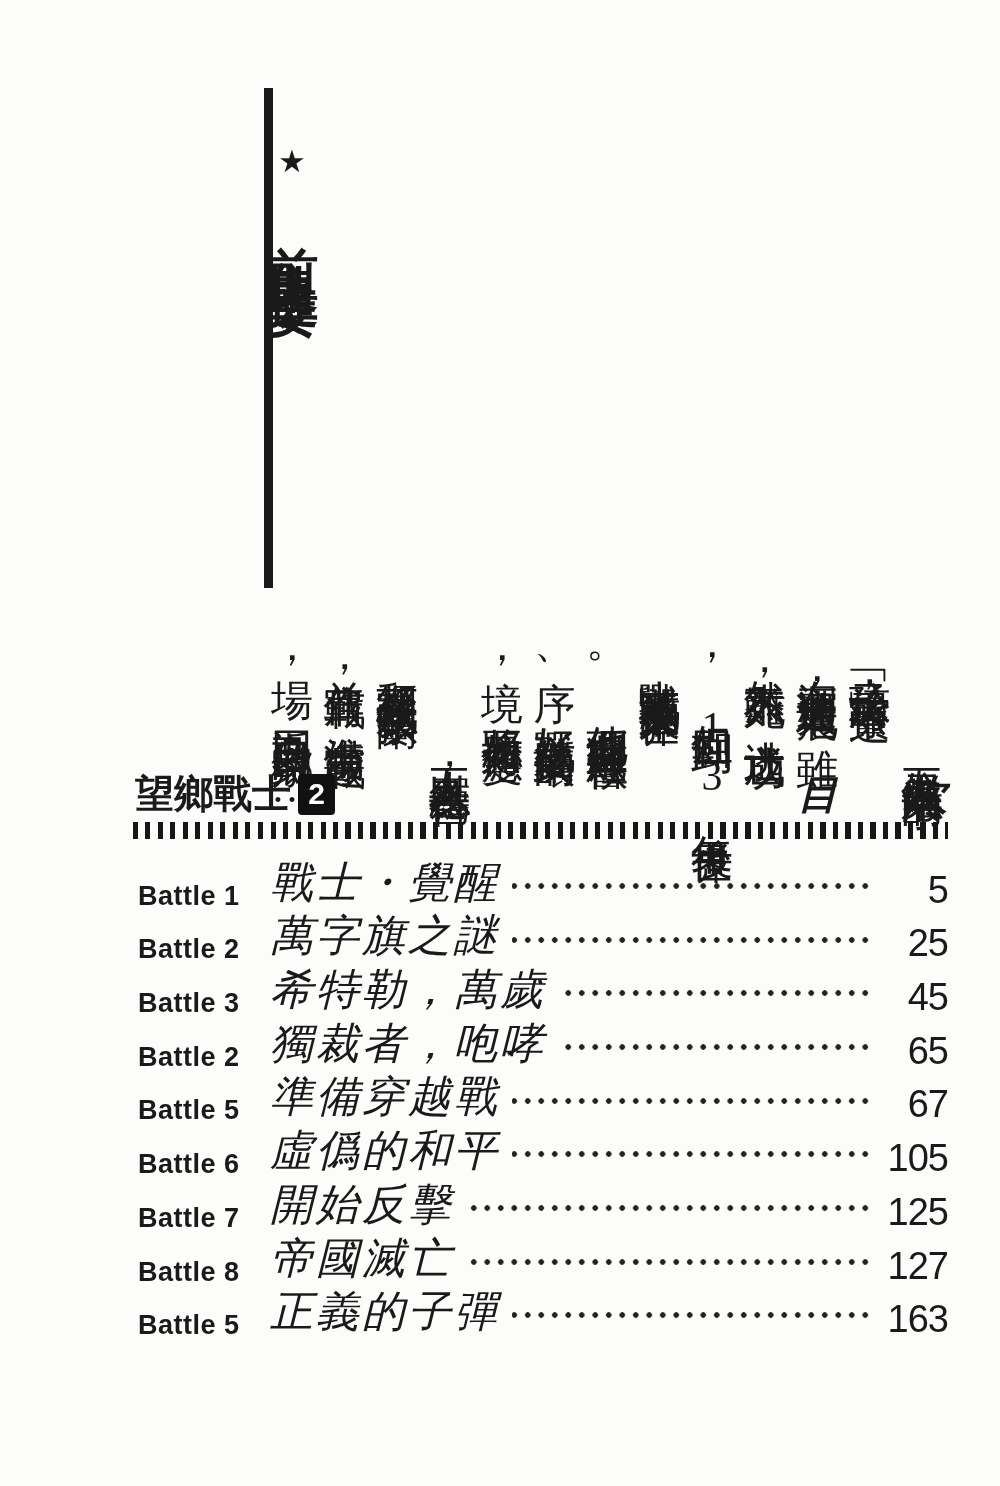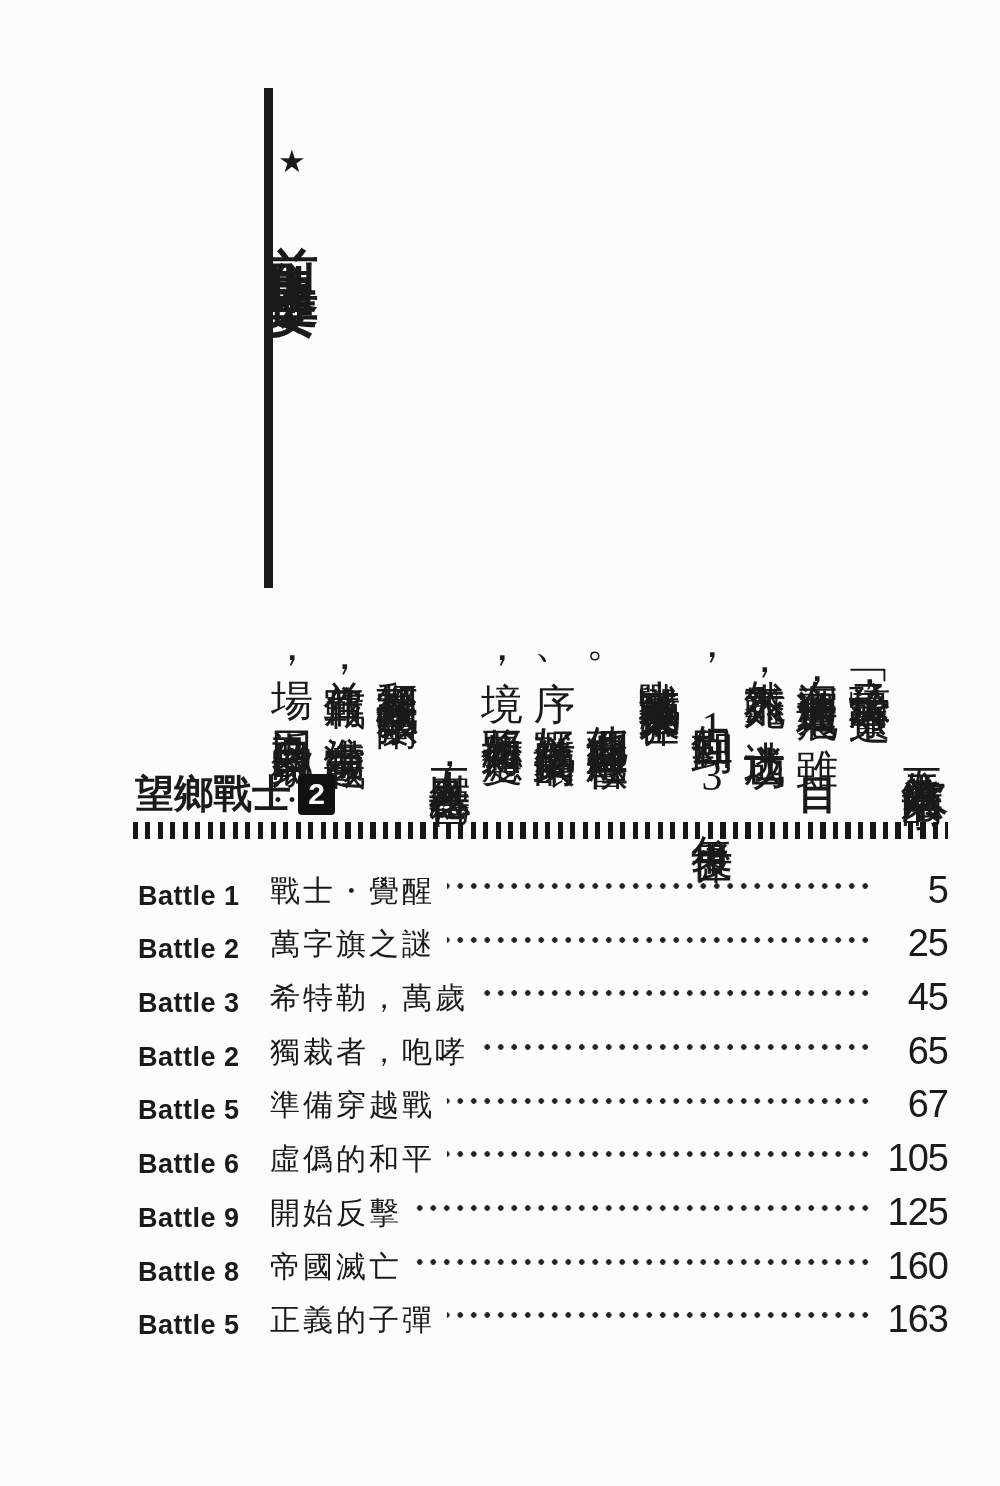--- a/index.html
+++ b/index.html
@@ -8,21 +8,21 @@
   }
   * { margin: 0; padding: 0; box-sizing: border-box; }
   html, body { width: 1000px; height: 1486px; }
   body {
     background: var(--paper);
     color: var(--ink);
     font-family: "Liberation Serif", "DejaVu Serif", serif;
     position: relative;
     overflow: hidden;
   }
-  .serif { font-family: "Liberation Serif", "DejaVu Serif", serif; }
+  .serif { font-family: "Liberation Serif", "DejaVu Serif", serif; font-style: italic; }
   .sans  { font-family: "Liberation Sans", "DejaVu Sans", sans-serif; }
 
   
   .summary {
     position: absolute;
     top: 88px;
     right: 52px;
     height: 510px;
     writing-mode: vertical-rl;
     text-orientation: upright;
@@ -127,21 +127,21 @@
     height: 53.7px;
   }
   .battle-label {
     flex: 0 0 132px;
     font-size: 27px;
     font-weight: 600;
     letter-spacing: 0.5px;
     padding-top: 4px;
   }
   .battle-title {
-    font-size: 30px;
+    font-size: 43px;
     letter-spacing: 3px;
     white-space: nowrap;
   }
   .leader {
     flex: 1;
     align-self: stretch;
     margin: 0 8px 0 12px;
     background-image: radial-gradient(circle, #222222 2.4px, transparent 3px);
     background-size: 13.5px 13.5px;
     background-repeat: repeat-x;
@@ -221,30 +221,30 @@
     <span class="leader"></span>
     <span class="page-num sans">67</span>
   </li>
   <li class="toc-row">
     <span class="battle-label sans">Battle 6</span>
     <span class="battle-title serif">虛僞的和平</span>
     <span class="leader"></span>
     <span class="page-num sans">105</span>
   </li>
   <li class="toc-row">
-    <span class="battle-label sans">Battle 9</span>
+    <span class="battle-label sans">Battle 7</span>
     <span class="battle-title serif">開始反擊</span>
     <span class="leader"></span>
     <span class="page-num sans">125</span>
   </li>
   <li class="toc-row">
     <span class="battle-label sans">Battle 8</span>
     <span class="battle-title serif">帝國滅亡</span>
     <span class="leader"></span>
-    <span class="page-num sans">160</span>
+    <span class="page-num sans">127</span>
   </li>
   <li class="toc-row">
     <span class="battle-label sans">Battle 5</span>
     <span class="battle-title serif">正義的子彈</span>
     <span class="leader"></span>
     <span class="page-num sans">163</span>
   </li>
 </ul>
 
 </body></html>

